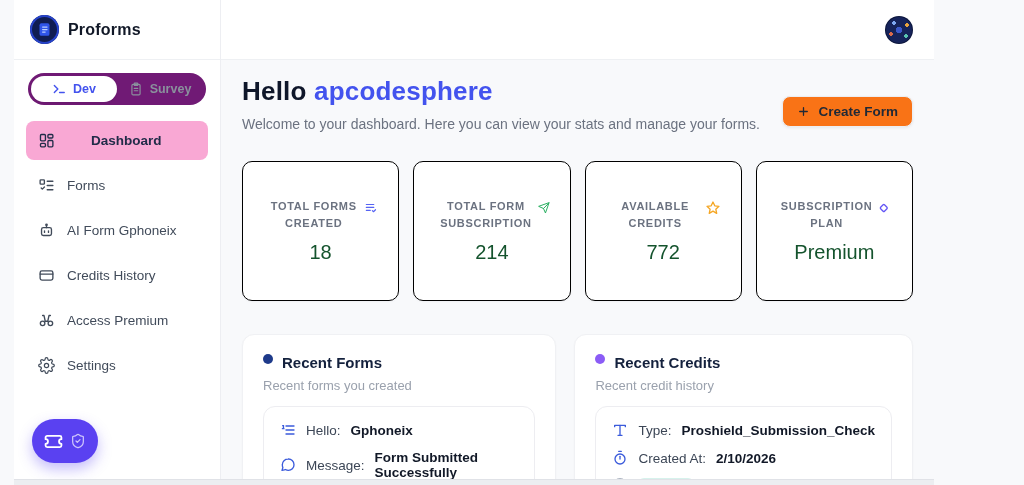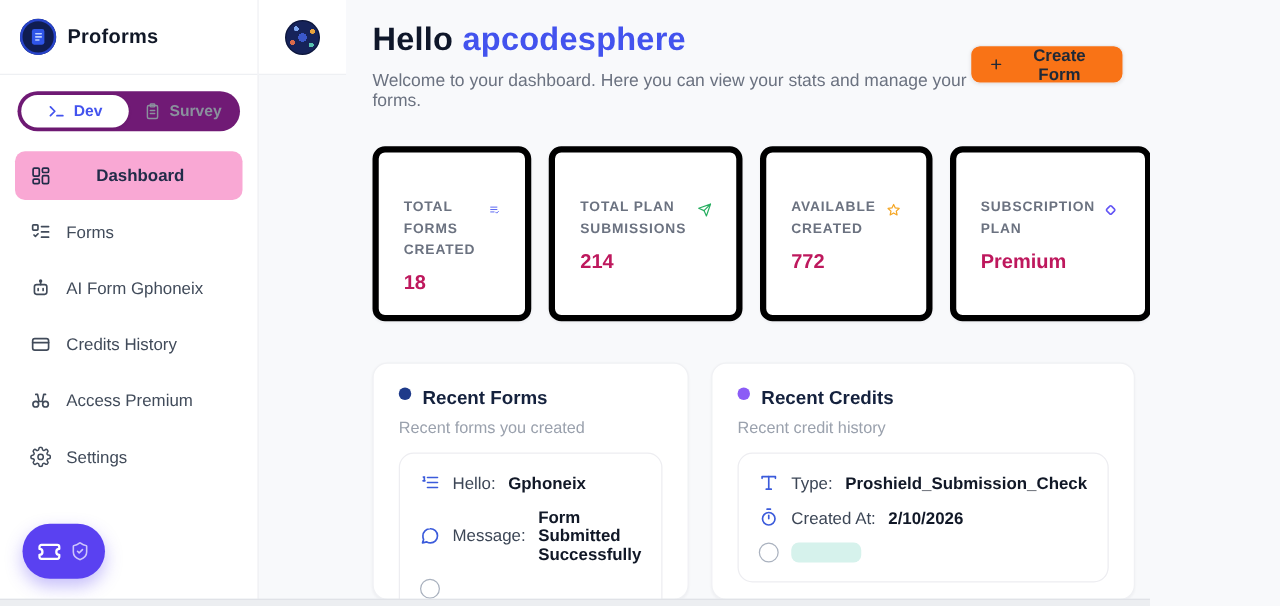--- a/index.html
+++ b/index.html
@@ -1,18 +1,18 @@
 <!DOCTYPE html>
 <html><head>
 <meta charset="utf-8">
 <style>
   * { margin:0; padding:0; box-sizing:border-box; }
   html,body { width:1024px; height:485px; overflow:hidden; background:#f8f9fb;
     font-family:"Liberation Sans","DejaVu Sans",sans-serif; color:#1f2937; }
-  .app { display:flex; width:920px; height:485px; position:relative; }
+  .app { display:flex; width:920px; height:485px; position:relative;margin-left:14px; }
 
   
   .sidebar { width:207px; min-width:207px; background:#ffffff; border-right:1px solid #edeef2;
     display:flex; flex-direction:column; height:100%; }
   .sidebar-header { height:60px; display:flex; align-items:center; padding:0 16px;
     border-bottom:1px solid #eef0f3; gap:9px; }
   .logo-circle { width:29px; height:29px; border-radius:50%; background:#101d52;
     display:flex; align-items:center; justify-content:center; box-shadow:0 0 0 2px #2743c9 inset; }
   .brand-name { font-size:16px; font-weight:800; color:#111827; letter-spacing:.2px; }
 
@@ -28,21 +28,21 @@
     padding:0 12px; height:39px; border-radius:8px; font-size:13.5px; color:#414b5a;
     cursor:pointer; }
   .nav-item.active { background:#f9a8d4; color:#222c49; font-weight:700;gap:36px; }
   .nav-item svg { flex:none; }
 
   .fab { margin:auto 0 22px 18px; width:66px; height:44px; border:none; border-radius:999px;
     background:#5a41f1; display:flex; align-items:center; justify-content:center; gap:7px;
     cursor:pointer; box-shadow:0 6px 14px rgba(90,65,241,.35); }
 
   
-  .content { flex:1; display:flex; flex-direction:row; min-width:0; }
+  .content { flex:1; display:flex; flex-direction:column; min-width:0; }
   .topbar { height:60px; background:#ffffff; border-bottom:1px solid #eef0f3;
     display:flex; align-items:center; justify-content:flex-end; padding:0 21px; }
   .avatar { width:28px; height:28px; border-radius:50%; cursor:pointer;
     background:
       radial-gradient(circle 2px at 22px 9px, #e8a33d 98%, transparent),
       radial-gradient(circle 2px at 6px 18px, #d96a4b 98%, transparent),
       radial-gradient(circle 2px at 21px 20px, #58c2b0 98%, transparent),
       radial-gradient(circle 2px at 9px 7px, #7fa8f0 98%, transparent),
       radial-gradient(circle 3.5px at 14px 14px, #3a57c9 98%, transparent),
       #16235a;
@@ -53,26 +53,26 @@
   .hello { font-size:26px; font-weight:800; color:#0f172a; letter-spacing:.2px; }
   .hello .username { color:#4353ee; }
   .subtitle { margin-top:9px; font-size:14px; color:#6b7280; }
   .create-btn { margin-top:20px; display:flex; align-items:center; gap:8px; height:31px;
     padding:0 14px; background:#f97316; border:1px solid #eceef2; border-radius:8px;
     font-size:13.5px; font-weight:700; color:#1f2937; cursor:pointer;
     box-shadow:0 1px 3px rgba(17,24,39,.07); font-family:inherit; }
 
   
   .stats { display:flex; gap:14px; margin-top:29px; }
-  .stat-card { flex:1; background:#ffffff; border:5px solid #000000; border-radius:10px;
-    height:140px; padding:36px 20px 18px 20px; box-shadow:0 1px 2px rgba(17,24,39,.04); }
+  .stat-card { flex:1; background:#ffffff; border:1px solid #000000; border-radius:10px;
+    height:140px; padding:36px 20px 18px 20px; box-shadow:0 1px 2px rgba(17,24,39,.04);text-align:center; }
   .stat-top { display:flex; justify-content:space-between; align-items:flex-start; }
   .stat-label { font-size:11px; font-weight:600; letter-spacing:.7px; color:#6b7280;
     line-height:1.55; max-width:118px; }
-  .stat-value { margin-top:9px; font-size:16px; font-weight:700; color:#be185d; }
+  .stat-value { margin-top:9px; font-size:20px; font-weight:400; color:#14532d; }
 
   
   .panels { display:flex; gap:18px; margin-top:33px; }
   .panel { flex:1; background:#ffffff; border:1px solid #f0f1f4; border-radius:12px;
     padding:19px 20px; height:190px; box-shadow:0 1px 2px rgba(17,24,39,.04); }
   .panel-title { display:flex; align-items:flex-start; gap:9px; font-size:15px; font-weight:800;
     color:#14213d; }
   .dot { width:10px; height:10px; border-radius:50%; }
   .panel-sub { margin-top:7px; font-size:13px; color:#9aa1ad; }
   .entry-card { margin-top:13px; border:1px solid #ededf1; border-radius:12px;
@@ -210,32 +210,32 @@
             <svg width="20" height="20" viewBox="0 0 24 24" fill="none" stroke="#5663f3" stroke-width="2" stroke-linecap="round" stroke-linejoin="round">
               <path d="M4 6h13M4 11h13M4 16h7"></path>
                 <path d="m14.5 16.5 2 2 3.5-3.5"></path>
             </svg>
           </div>
           <div class="stat-value">18</div>
         </div>
 
         <div class="stat-card">
           <div class="stat-top">
-            <div class="stat-label">TOTAL PLAN SUBMISSIONS</div>
+            <div class="stat-label">TOTAL FORM SUBSCRIPTION</div>
             <svg width="20" height="20" viewBox="0 0 24 24" fill="none" stroke="#27ae60" stroke-width="2" stroke-linecap="round" stroke-linejoin="round">
               <path d="M22 2 11 13"></path>
                 <path d="M22 2 15 22l-4-9-9-4z"></path>
             </svg>
           </div>
           <div class="stat-value">214</div>
         </div>
 
         <div class="stat-card">
           <div class="stat-top">
-            <div class="stat-label">AVAILABLE CREATED</div>
+            <div class="stat-label">AVAILABLE CREDITS</div>
             <svg width="20" height="20" viewBox="0 0 24 24" fill="none" stroke="#f5a623" stroke-width="2" stroke-linejoin="round">
               <path d="M12 3l2.7 5.7 6.3.8-4.7 4.3 1.3 6.2-5.6-3.2-5.6 3.2 1.3-6.2L3 9.5l6.3-.8z"></path>
             </svg>
           </div>
           <div class="stat-value">772</div>
         </div>
 
         <div class="stat-card">
           <div class="stat-top">
             <div class="stat-label">SUBSCRIPTION PLAN</div>

